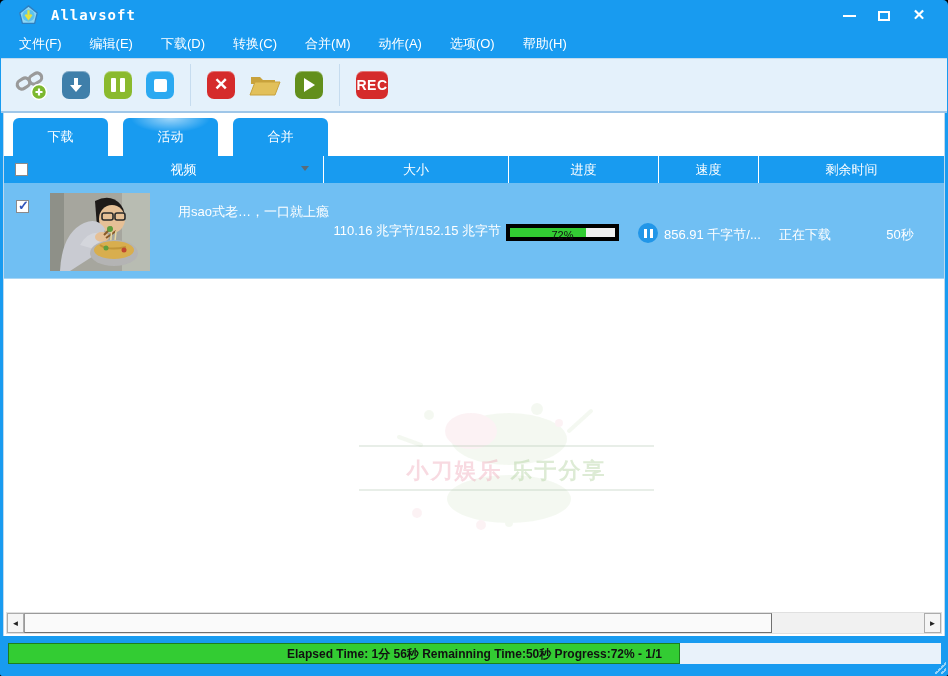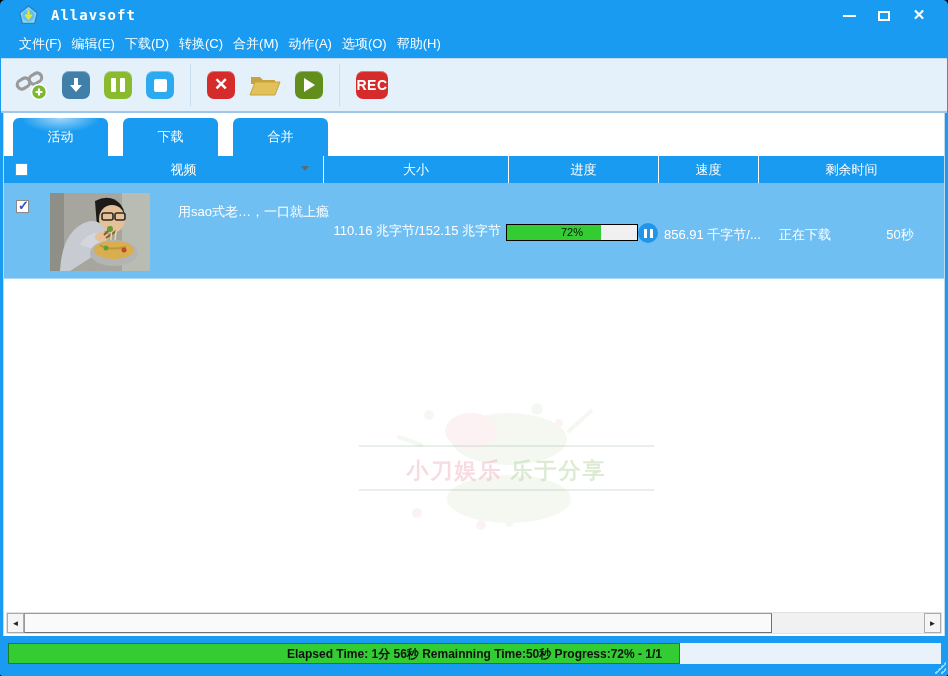--- a/index.html
+++ b/index.html
@@ -15,21 +15,21 @@
   .app-title {
     color:#fff; font-family:"DejaVu Sans Mono", monospace; font-weight:bold;
     font-size:14px; letter-spacing:1px; margin-left:12px;
   }
   .win-controls { margin-left:auto; display:flex; align-items:center; gap:21px; margin-right:22px; }
   .win-btn { color:#fff; width:14px; text-align:center; cursor:default; }
   .min-glyph { display:inline-block; width:13px; height:2px; background:#fff; vertical-align:middle; }
   .max-glyph { display:inline-block; width:12px; height:10px; border:2px solid #fff; vertical-align:middle; }
   .close-glyph { font-size:15px; font-weight:bold; line-height:14px; }
   
-  .menubar { display:flex; align-items:center; height:28px; padding-left:14px; gap:0; }
+  .menubar { display:flex; align-items:center; height:28px; padding-left:14px; gap:18px; }
   .menu-item { color:#fff; font-size:13px; padding:2px 5px; white-space:nowrap; }
   
   .toolbar {
     position:absolute; top:58px; left:1px; right:1px; height:55px;
     background:#E4F1FB; border-top:1px solid #C3DBEF; border-bottom:2px solid #9FC6E8;
     display:flex; align-items:center; padding-left:13px; gap:14px;
   }
   .tb-btn {
     width:28px; height:28px; border-radius:7px; display:flex;
     align-items:center; justify-content:center; position:relative;
@@ -78,22 +78,22 @@
     content:"✓"; position:absolute; left:1px; top:-3px; color:#3355BB; font-size:13px; font-weight:bold;
   }
   .sort-arrow { position:absolute; right:14px; top:10px; width:0; height:0;
     border-left:4px solid transparent; border-right:4px solid transparent; border-top:5px solid #5A6B78; }
   
   .dl-row { position:relative; height:96px; background:#70BFF3; border-bottom:1px solid #A8D6F5; }
   .row-check { position:absolute; left:12px; top:17px; }
   .thumb { position:absolute; left:46px; top:10px; width:100px; height:78px; background:#999; overflow:hidden; }
   .row-title { position:absolute; left:174px; top:20px; color:#fff; font-size:13px; }
   .row-size { position:absolute; left:316px; top:39px; width:181px; text-align:right; color:#fff; font-size:13px; white-space:nowrap; }
-  .row-progress { position:absolute; left:502px; top:41px; width:132px; height:17px;
-    background:#F0F0F0; border:1px solid #000000; }
+  .row-progress { position:absolute; left:502px; top:41px; width:113px; height:17px;
+    background:#F0F0F0; border:4px solid #000000; }
   .row-progress .fill { height:100%; background:#33CC33; }
   .row-progress .pct { position:absolute; left:0; right:0; top:1px; text-align:center; color:#111; font-size:11px; }
   .pause-circle { position:absolute; left:634px; top:40px; width:20px; height:20px; border-radius:50%;
     background:#2196E8; display:flex; align-items:center; justify-content:center; gap:3px; }
   .pause-circle i { display:block; width:3px; height:9px; background:#fff; }
   .row-speed { position:absolute; left:660px; top:43px; color:#fff; font-size:13px; white-space:nowrap; }
   .row-status { position:absolute; left:751px; top:43px; width:100px; text-align:center; color:#fff; font-size:13px; }
   .row-remaining { position:absolute; left:851px; top:43px; width:90px; text-align:center; color:#fff; font-size:13px; }
   
   .watermark { position:absolute; left:355px; top:288px; width:295px; height:130px; pointer-events:none; }
@@ -187,22 +187,22 @@
     </div>
     <div class="tb-sep"></div>
     <div class="tb-btn btn-rec">
       <span class="rec-text">REC</span>
     </div>
   </div>
 
   <div class="content">
 
     <div class="tabs">
+      <div class="tab">下载</div>
       <div class="tab glow">活动</div>
-      <div class="tab">下载</div>
       <div class="tab">合并</div>
     </div>
 
     <div class="table-header">
       <div class="th th-check">
         <span class="checkbox"></span>
       </div>
       <div class="th th-video sep">
         <span>视频</span>
         <span class="sort-arrow"></span>

